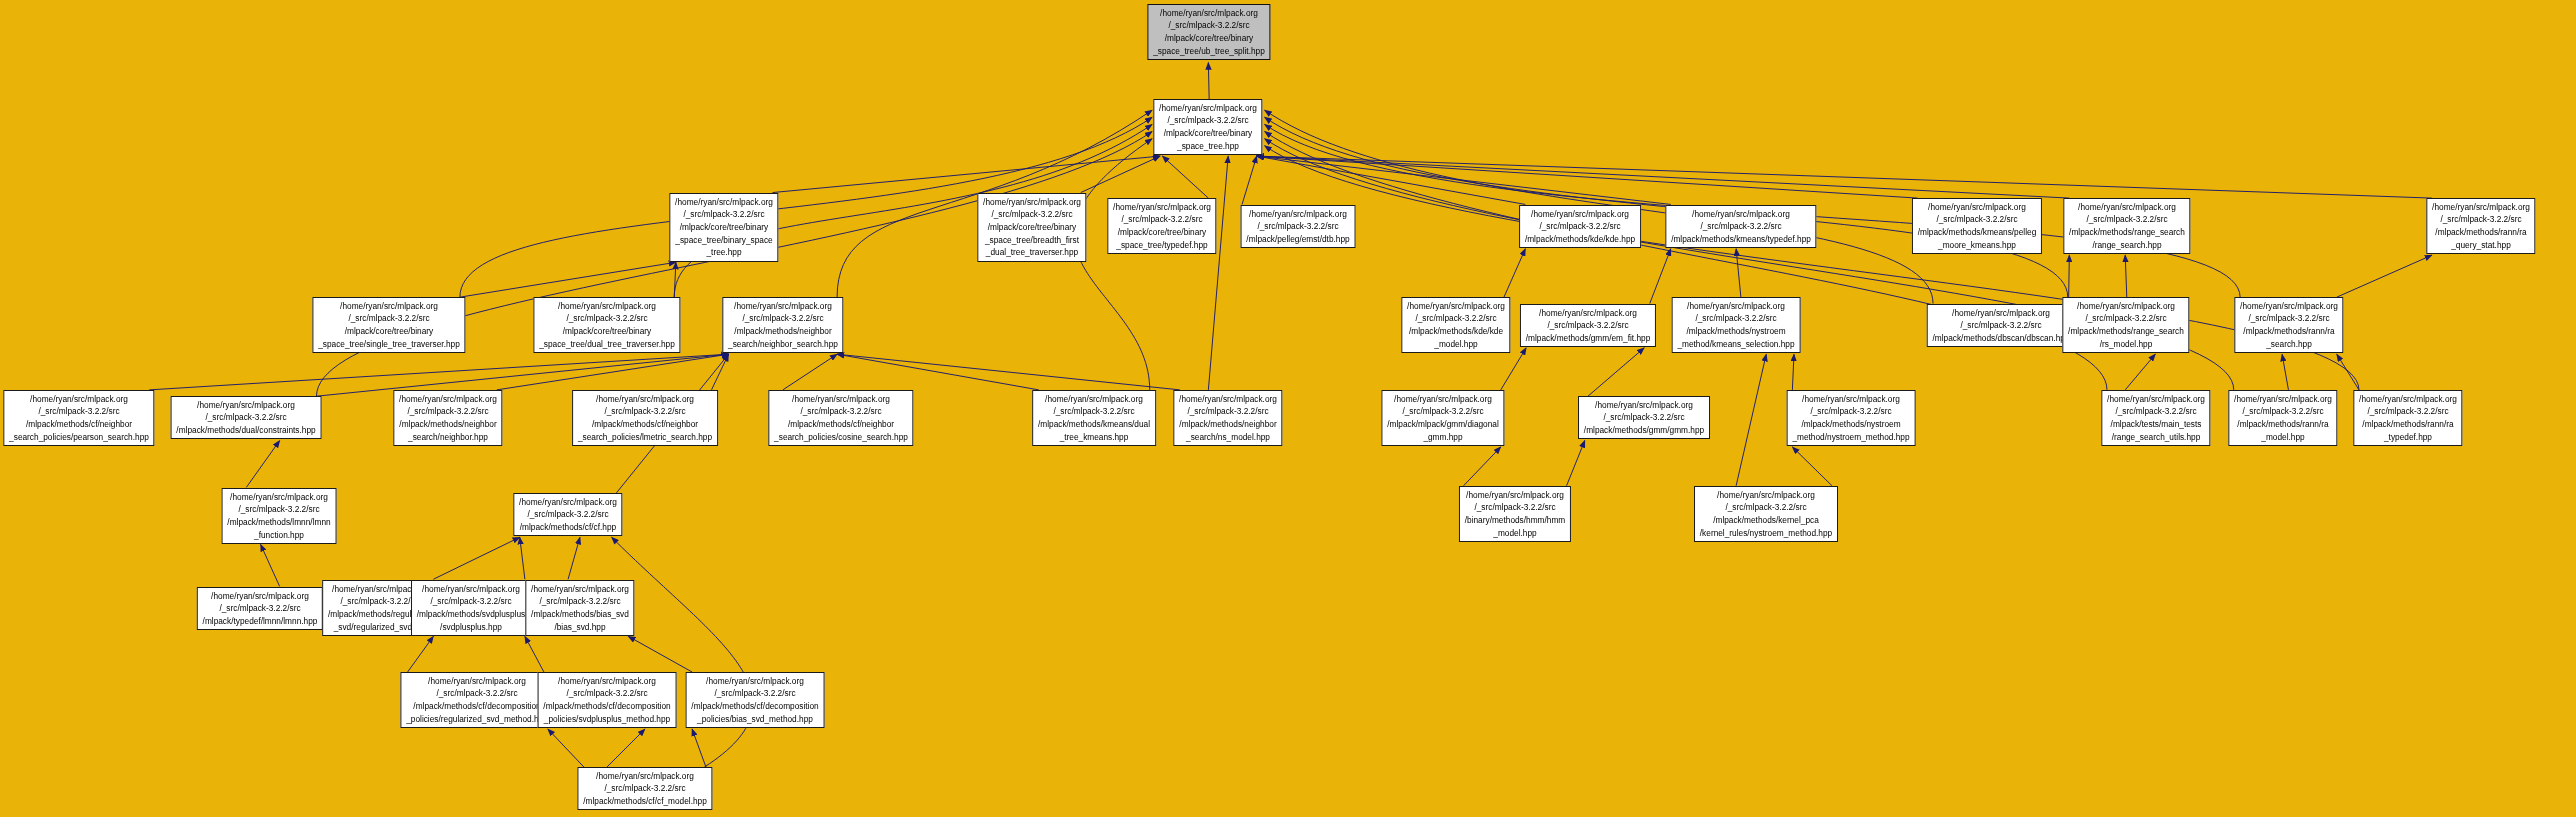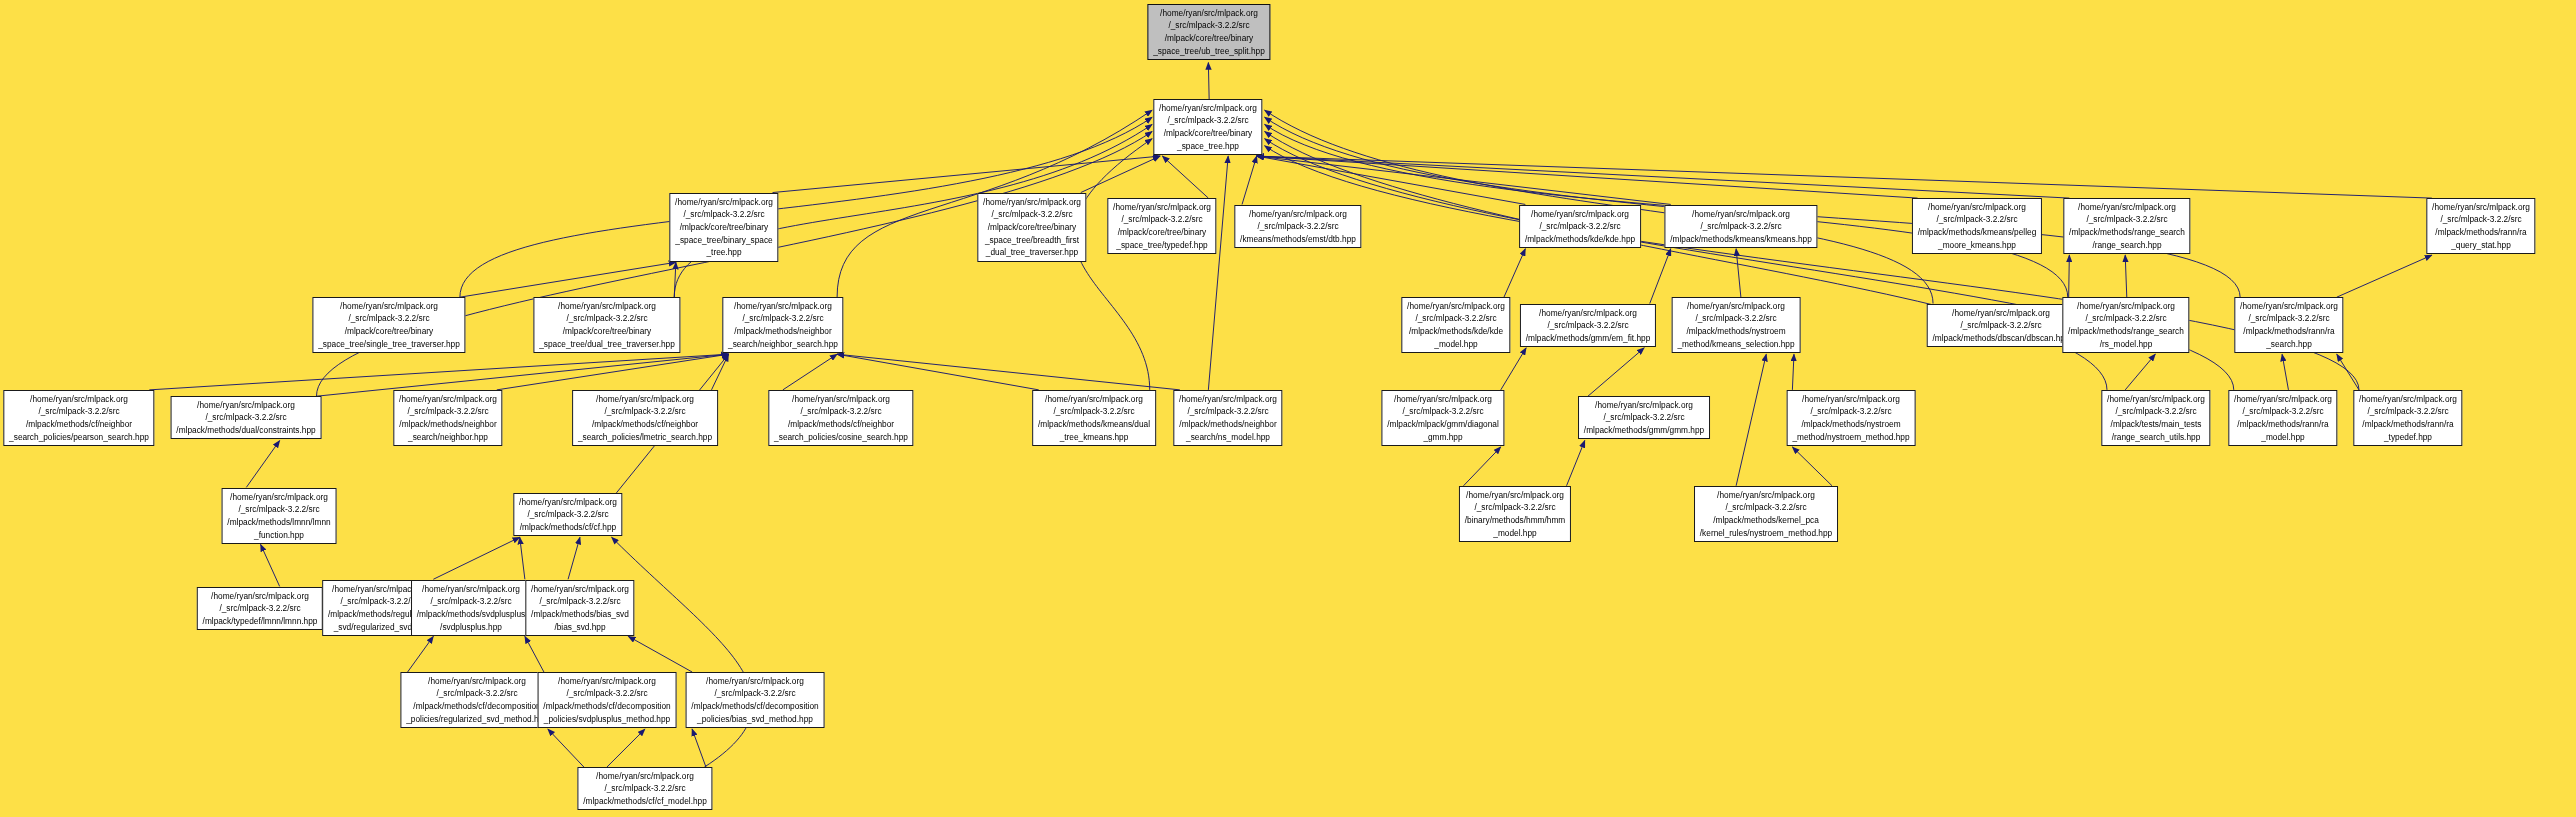--- a/index.html
+++ b/index.html
@@ -1,19 +1,19 @@
 <!DOCTYPE html>
 <html style="font-size:12.7px"><head>
 <meta charset="utf-8">
 <style>
   html,body{margin:0;padding:0;background:#ffffff;}
   #canvas{
     position:relative;
     width:2576px;height:817px;
-    background:#fde047;
+    background:#eab308;
     font-family:"Liberation Sans","DejaVu Sans",sans-serif;
     overflow:hidden;
   }
   #edges{position:absolute;left:0;top:0;z-index:0;pointer-events:none;}
   .node{
     position:absolute;
     transform:translateX(-50%);
     background:#ffffff;
     border:0.8px solid #1a1a1a;
     color:#000000;
@@ -134,31 +134,31 @@
     </div>
     <div class="node" id="n4" style="left: 1162px; top: 198px;">
       <div class="ln">/home/ryan/src/mlpack.org</div>
       <div class="ln">/_src/mlpack-3.2.2/src</div>
       <div class="ln">/mlpack/core/tree/binary</div>
       <div class="ln">_space_tree/typedef.hpp</div>
     </div>
     <div class="node" id="n5" style="left: 1298px; top: 205px;">
       <div class="ln">/home/ryan/src/mlpack.org</div>
       <div class="ln">/_src/mlpack-3.2.2/src</div>
-      <div class="ln">/kmeans/methods/emst/dtb.hpp</div>
+      <div class="ln">/mlpack/pelleg/emst/dtb.hpp</div>
     </div>
     <div class="node" id="n6" style="left: 1580px; top: 205px;">
       <div class="ln">/home/ryan/src/mlpack.org</div>
       <div class="ln">/_src/mlpack-3.2.2/src</div>
       <div class="ln">/mlpack/methods/kde/kde.hpp</div>
     </div>
     <div class="node" id="n7" style="left: 1741px; top: 205px;">
       <div class="ln">/home/ryan/src/mlpack.org</div>
       <div class="ln">/_src/mlpack-3.2.2/src</div>
-      <div class="ln">/mlpack/methods/kmeans/kmeans.hpp</div>
+      <div class="ln">/mlpack/methods/kmeans/typedef.hpp</div>
     </div>
     <div class="node" id="n8" style="left: 1977px; top: 198px;">
       <div class="ln">/home/ryan/src/mlpack.org</div>
       <div class="ln">/_src/mlpack-3.2.2/src</div>
       <div class="ln">/mlpack/methods/kmeans/pelleg</div>
       <div class="ln">_moore_kmeans.hpp</div>
     </div>
     <div class="node" id="n9" style="left: 2127px; top: 198px;">
       <div class="ln">/home/ryan/src/mlpack.org</div>
       <div class="ln">/_src/mlpack-3.2.2/src</div>

